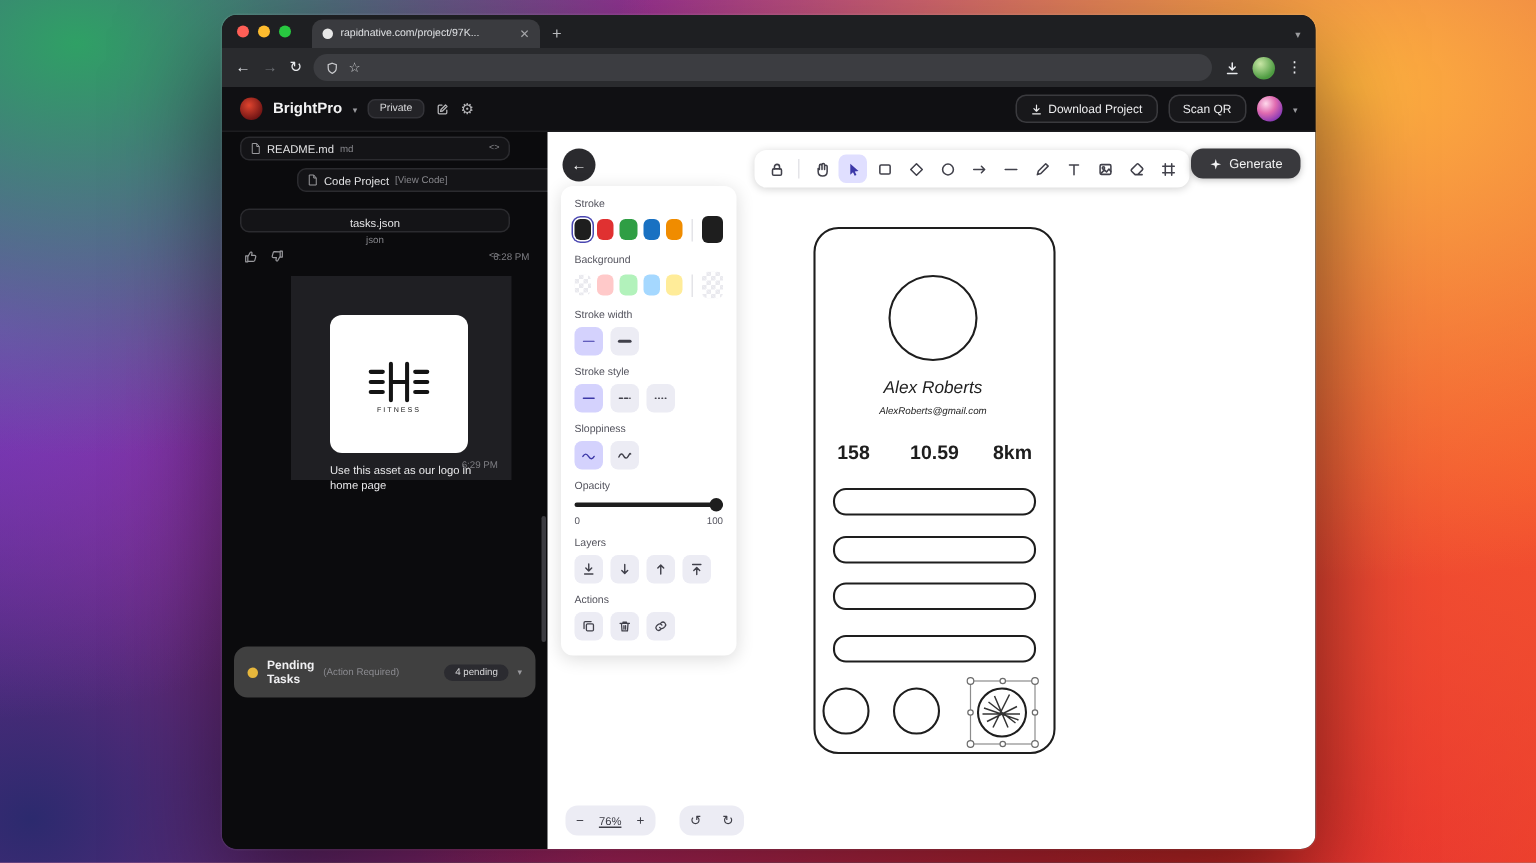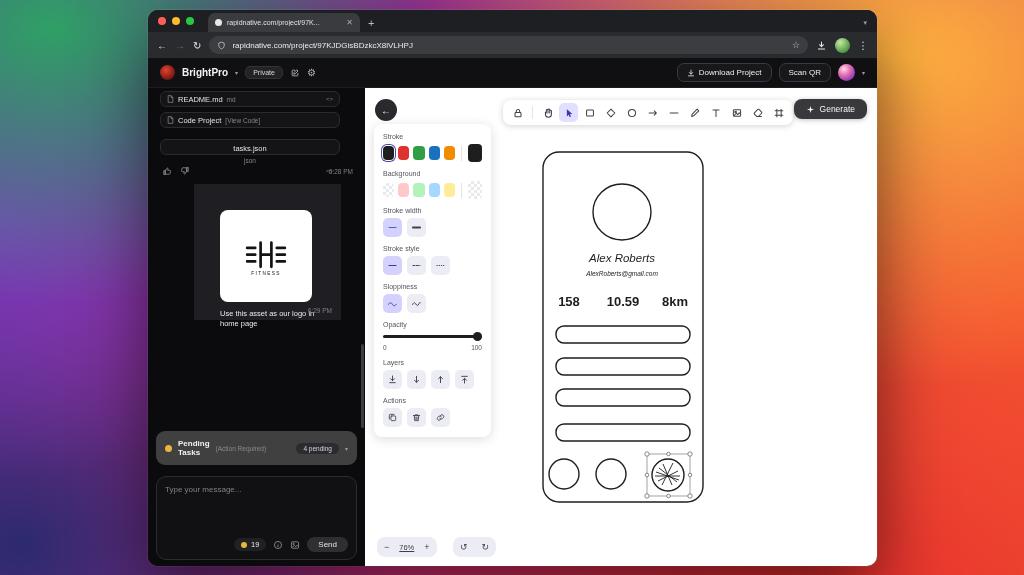--- a/index.html
+++ b/index.html
@@ -153,21 +153,20 @@
   </div>
 
   <div class="navbar">
     <span class="navic">←</span>
     <span class="navic dim">→</span>
     <span class="navic">↻</span>
     <div class="omnibox">
       <svg width="9" height="9" viewBox="0 0 14 14" style="stroke:#c7c8cb;fill:none;stroke-width:1.3;flex:none;">
         <path d="M7 1.8l4.2 1.6v3.2c0 2.9-1.8 4.8-4.2 5.7-2.4-.9-4.2-2.8-4.2-5.7V3.4z"></path>
       </svg>
-      <span class="url">rapidnative.com/project/97KJDGisBDzkcX8lVLHPJ</span>
       <span class="star">☆</span>
     </div>
     <svg width="11" height="11" viewBox="0 0 14 14" style="stroke:#e8eaed;fill:none;stroke-width:1.3;stroke-linecap:round;stroke-linejoin:round;">
       <path d="M7 2.5v6M4.5 6L7 8.5 9.5 6M3 11.5h8"></path>
     </svg>
     <span class="avatar-sm"></span>
     <span class="navic">⋮</span>
   </div>
 
   <div class="appheader">
@@ -201,21 +200,21 @@
     <div class="sidebar">
 
       <div class="filerow" style="top:3px;">
         <svg width="7" height="8" viewBox="0 0 10 12" style="stroke:#9a9a9e;fill:none;stroke-width:1;">
           <path d="M1.5 1h4.5L8.5 4v7h-7z M6 1v3h2.5"></path>
         </svg>
         <span class="fname">README.md</span>
         <span class="fmeta">md</span>
         <span class="fcode">&lt;&gt;</span>
       </div>
-      <div class="filerow" style="top:24px;">
+      <div class="filerow" style="top:24px;margin-left:38px;">
         <svg width="7" height="8" viewBox="0 0 10 12" style="stroke:#9a9a9e;fill:none;stroke-width:1;">
           <path d="M1.5 1h4.5L8.5 4v7h-7z M6 1v3h2.5"></path>
         </svg>
         <span class="fname">Code Project</span>
         <span class="fmeta">[View Code]</span>
       </div>
       <div class="filerow" style="top:51px;flex-direction:column;">
         <svg width="7" height="8" viewBox="0 0 10 12" style="stroke:#9a9a9e;fill:none;stroke-width:1;">
           <path d="M1.5 1h4.5L8.5 4v7h-7z M6 1v3h2.5"></path>
         </svg>
@@ -260,43 +259,20 @@
         <span class="pdot"></span>
         <span class="ptitle">
           <span style="display:block;">Pending</span>
           <span style="display:block;">Tasks</span>
         </span>
         <span class="psub">(Action Required)</span>
         <span class="pcount">4 pending</span>
         <span class="chev">▾</span>
       </div>
 
-      <div class="composer">
-        <textarea placeholder="Type your message..." style=""></textarea>
-        <div class="composer-row">
-          <span class="credits">
-            <span class="cdot"></span>
-            <span class="num">19</span>
-          </span>
-          <span class="cicon">
-            <svg width="10" height="10" viewBox="0 0 14 14" style="stroke:#9a9a9e;fill:none;stroke-width:1.1;">
-              <circle cx="7" cy="7" r="5"></circle>
-                <path d="M7 6.3V10M7 4.2v.2"></path>
-            </svg>
-          </span>
-          <span class="cicon">
-            <svg width="10" height="10" viewBox="0 0 14 14" style="stroke:#9a9a9e;fill:none;stroke-width:1.1;stroke-linejoin:round;">
-              <rect x="2" y="2.5" width="10" height="9" rx="1.5"></rect>
-                <circle cx="5" cy="5.5" r="1"></circle>
-                <path d="M3 10.5l3-3 2 2 2.2-2.5 1.8 2"></path>
-            </svg>
-          </span>
-          <span class="sendbtn">Send</span>
-        </div>
-      </div>
     </div>
 
     <div class="canvas">
 
       <div class="backbtn">←</div>
 
       <div class="island">
         <span class="tool">
           <svg width="12" height="12" viewBox="0 0 14 14">
               <rect x="3.5" y="6.5" width="7" height="5" rx="1"></rect>

